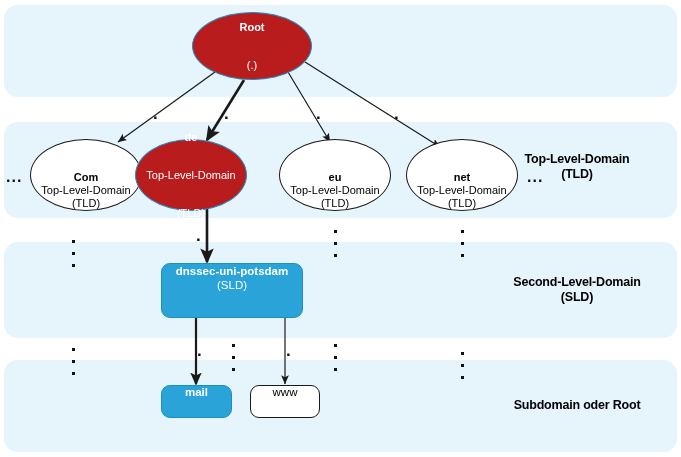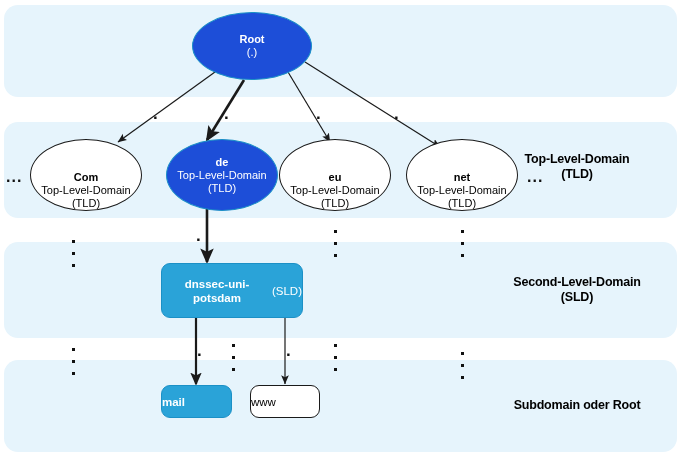--- a/index.html
+++ b/index.html
@@ -54,28 +54,29 @@
     box-sizing: border-box;
     text-align: center;
   }
   .node-ellipse.plain {
     background: #ffffff;
     border: 1.3px solid #1a1a1a;
     color: #000000;
     justify-content: flex-end;
   }
   .node-ellipse.filled {
-    background: #1d4ed8;
+    background: #b91c1c;
     border: 1.3px solid #1b90c6;
     color: #ffffff;
+    gap: 25px;
   }
   .node-box {
     position: absolute;
     display: flex;
-    flex-direction: row;
+    flex-direction: column;
     align-items: center;
     justify-content: flex-start;
     border-radius: 9px;
     box-sizing: border-box;
     text-align: center;
   }
   .node-box.plain {
     background: #ffffff;
     border: 1.3px solid #1a1a1a;
     color: #000000;
@@ -232,21 +233,21 @@
     <div class="line1">Root</div>
     <div class="line2">(.)</div>
   </div>
 
   <div class="node-ellipse plain" style="left:30px;top:139px;width:112px;height:72px;">
     <div class="line1">Com</div>
     <div class="line2">Top-Level-Domain</div>
     <div class="line3">(TLD)</div>
   </div>
 
-  <div class="node-ellipse filled" style="left:166px;top:139px;width:112px;height:72px;">
+  <div class="node-ellipse filled" style="left:135px;top:139px;width:112px;height:72px;">
     <div class="line1">de</div>
     <div class="line2">Top-Level-Domain</div>
     <div class="line3">(TLD)</div>
   </div>
 
   <div class="node-ellipse plain" style="left:279px;top:139px;width:112px;height:72px;">
     <div class="line1">eu</div>
     <div class="line2">Top-Level-Domain</div>
     <div class="line3">(TLD)</div>
   </div>

